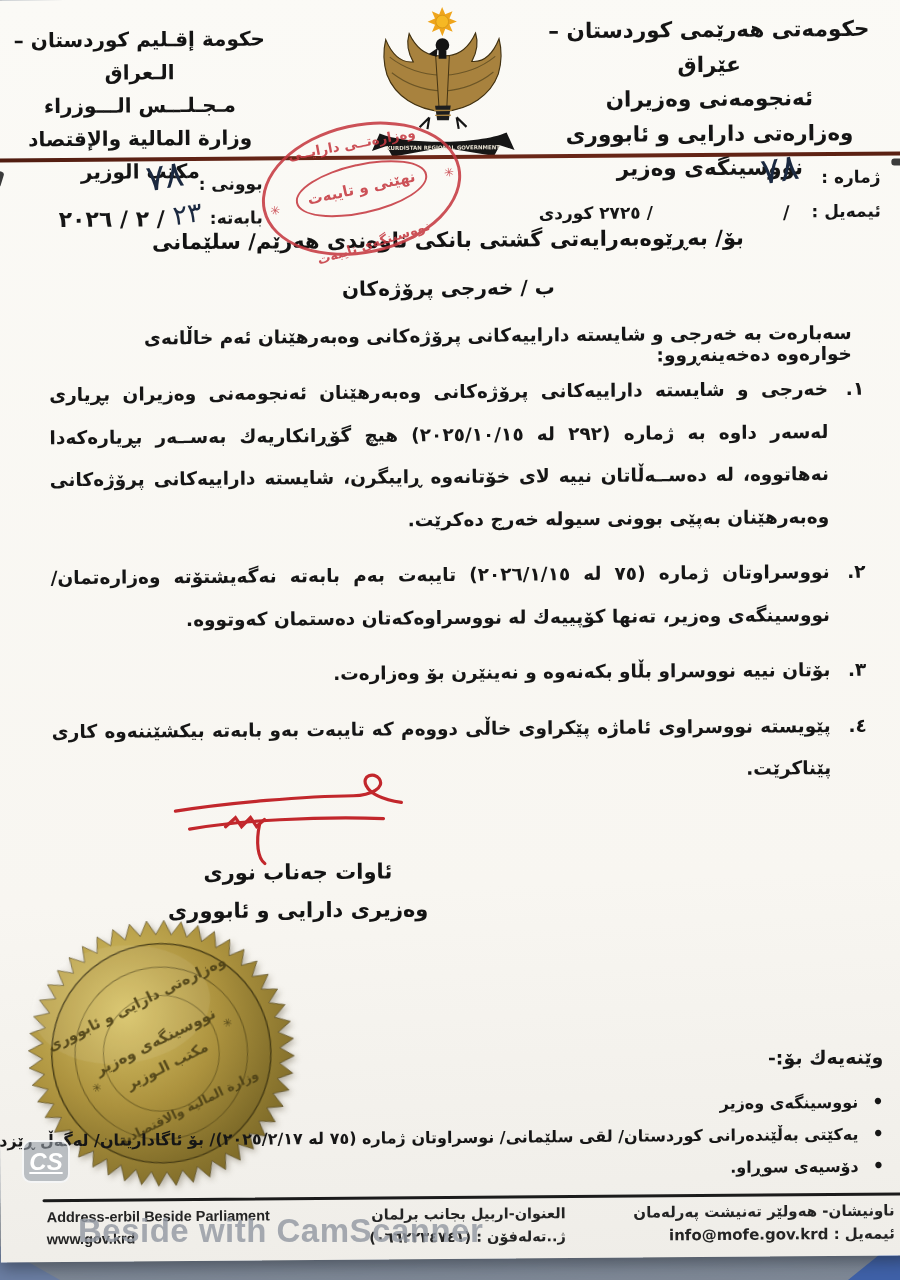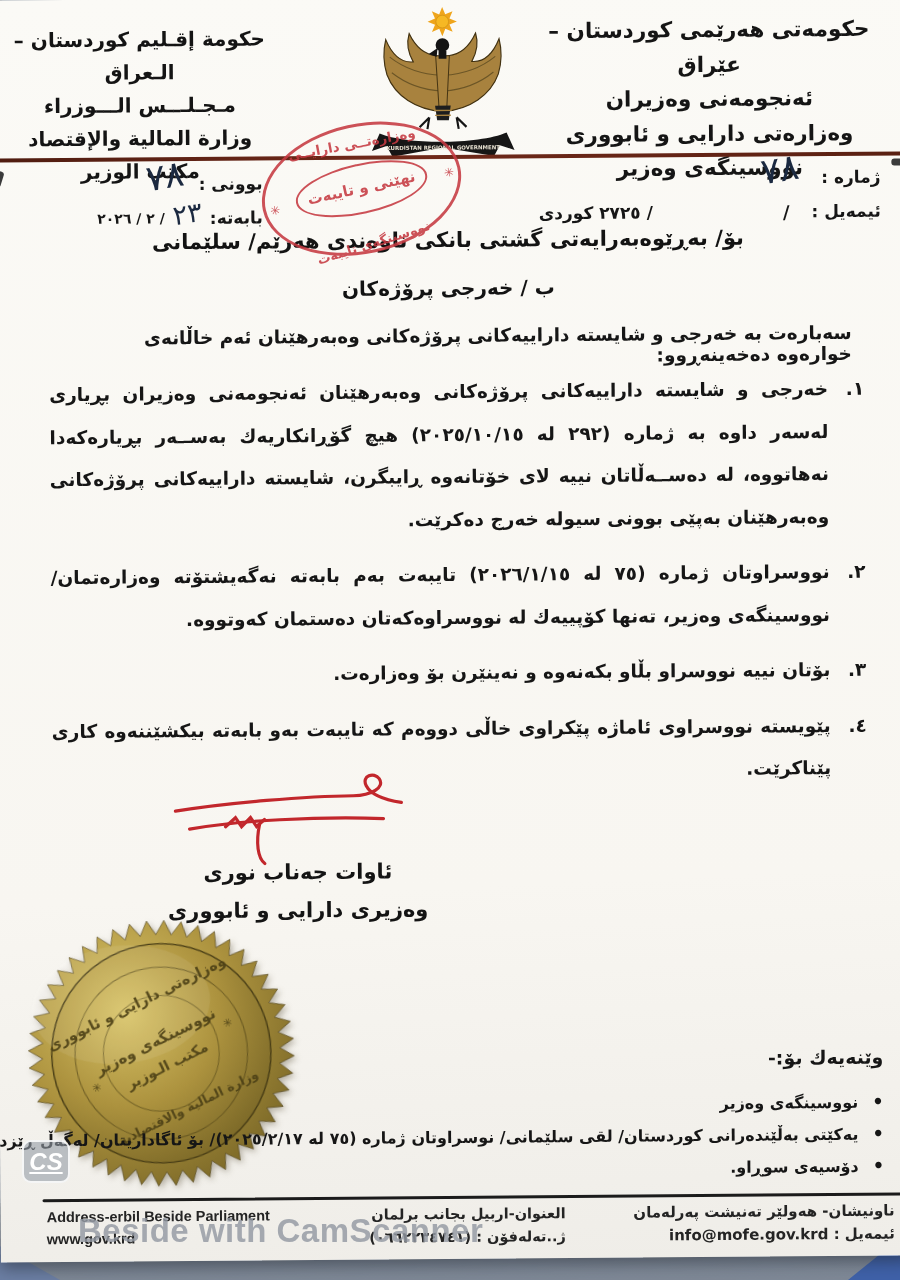--- a/index.html
+++ b/index.html
@@ -32,21 +32,21 @@
   
   .ref { position:absolute; direction:rtl; color:#161616; }
   .ref-ku { right:22px; top:166px; width:300px; }
   .ref-ar { left:40px; top:168px; width:230px; }
   .ref-row { display:flex; align-items:center; gap:22px; height:34px; }
   .ref .lbl { font-weight:bold; font-size:17px; white-space:nowrap; }
   .hw { font-size:36px; color:#1b2940; letter-spacing:3px;
     transform:rotate(-9deg) skewX(-4deg); margin-top:-18px; font-weight:normal; }
   .hw-day { font-size:27px; margin-top:-10px; letter-spacing:1px; }
   .slash { font-size:18px; font-weight:bold; margin-left:48px; }
-  .ltr { direction:ltr; unicode-bidi:bidi-override; font-weight:bold; font-size:14px; }
+  .ltr { direction:ltr; unicode-bidi:bidi-override; font-weight:bold; font-size:22px; }
 
   .art { position:absolute; background:#3b3b3b; border-radius:3px; }
   .art-l { left:-2px; top:170px; width:12px; height:16px; transform:rotate(18deg); }
   .art-r { right:-3px; top:165px; width:14px; height:7px; }
 
   
   .stamp { position:absolute; left:268px; top:126px; width:202px; height:130px;
     transform:rotate(-12deg); color:#c63a42; opacity:.88; z-index:3; }
   .st-outer { position:absolute; inset:0; border:3.5px solid currentColor; border-radius:50%; }
   .st-inner { position:absolute; left:17%; top:31%; width:66%; height:38%;

